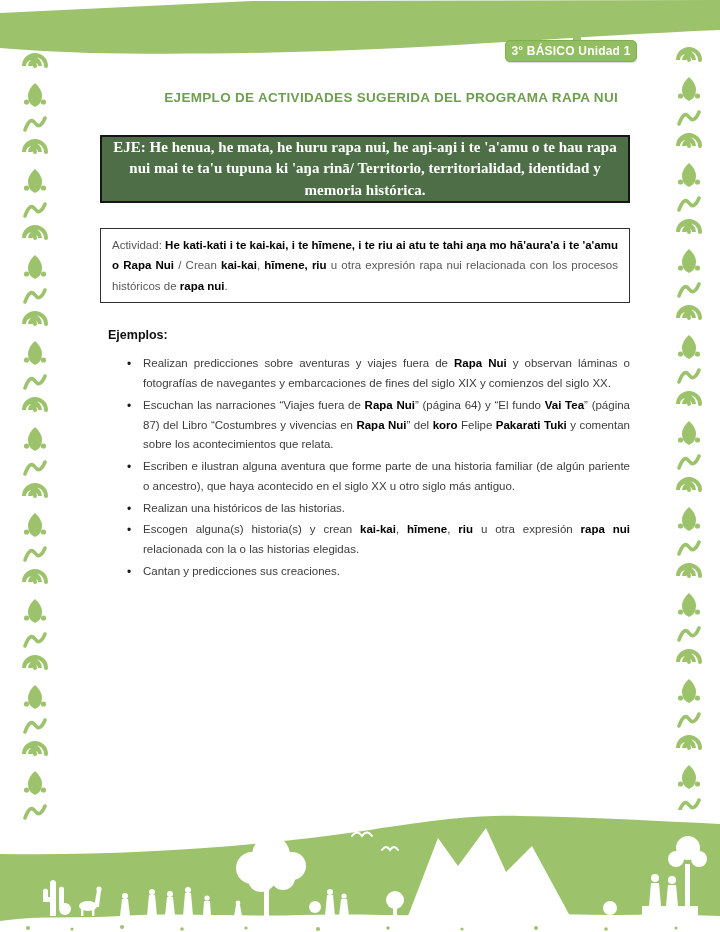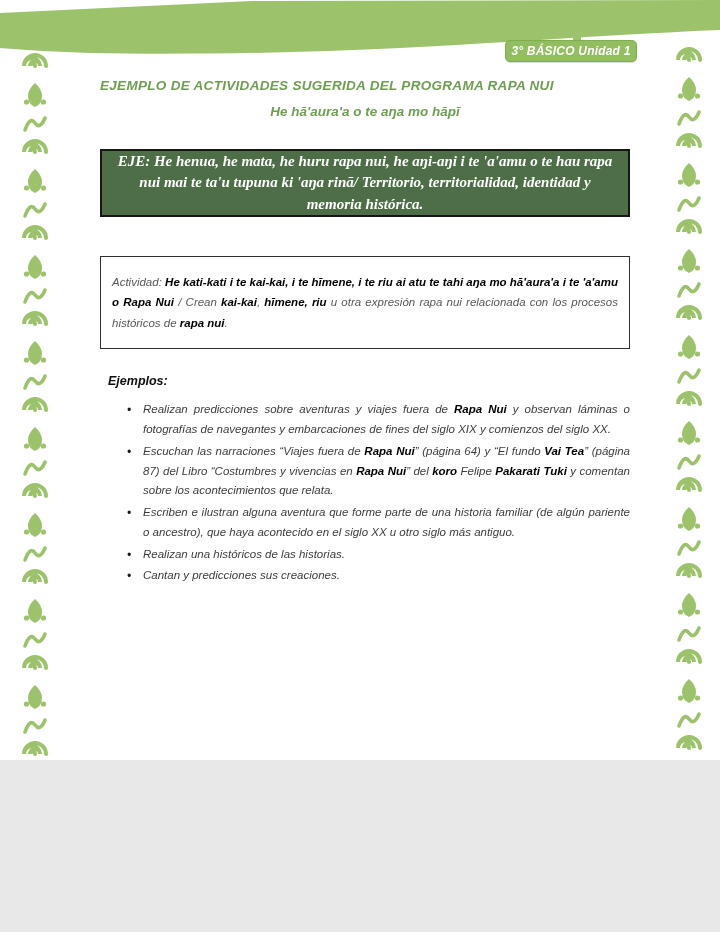--- a/index.html
+++ b/index.html
@@ -1,51 +1,50 @@
 <!DOCTYPE html>
 <html><head>
 <meta charset="utf-8">
 <style>
   html,body{margin:0;padding:0;background:#e8e8e8;}
   .page{
-    position:relative;width:720px;height:760px;margin:0 auto;
+    position:relative;width:720px;height:932px;margin:0 auto;
     background:#ffffff;overflow:hidden;
     font-family:"Liberation Sans",sans-serif;
-    font-style:italic;
   }
   
   .banner-svg{position:absolute;top:0;left:0;}
   .unit-badge{
     position:absolute;left:505px;top:40px;width:130px;height:20px;
     background:#92be61;border:1px solid #7dae52;border-radius:5px;
     color:#ffffff;font-size:12px;font-weight:600;text-align:center;
     line-height:20px;letter-spacing:.2px;box-shadow:0 1px 1px rgba(0,0,0,.15);
   }
   
   .border-strip{position:absolute;top:50px;}
   .border-strip.left{left:22px;}
   .border-strip.right{left:676px;top:44px;}
   
   .content{position:absolute;left:100px;top:78px;width:530px;}
   .doc-title{
-    margin:0;text-align:left;color:#6f9e52;font-size:13.5px;
+    margin:12px;text-align:right;color:#6f9e52;font-size:13.5px;
     font-weight:bold;letter-spacing:.3px;
   }
   .doc-subtitle{
     margin:11px 0 0 0;text-align:center;color:#6f9e52;
     font-size:13.5px;font-weight:bold;
   }
   .eje-box{
     margin-top:30px;background:#4d6e46;border:2px solid #161616;
     color:#ffffff;text-align:center;
     font-family:"Liberation Serif",serif;font-weight:bold;
     font-size:15px;line-height:1.42;padding:0 10px;
   }
   .activity-box{
-    margin-top:39px;border:1px solid #2f2f2f;padding:15px 11px;
+    margin-top:25px;border:1px solid #2f2f2f;padding:6px 11px;
     font-size:11.5px;line-height:1.78;color:#575757;text-align:justify;
   }
   .examples-heading{
     margin:25px 0 0 8px;font-size:12.5px;font-weight:bold;color:#0f0f0f;
   }
   ul.examples{
     list-style:none;margin:12px 0 0 0;padding:0;
     font-size:11.5px;line-height:1.72;color:#3c3c3c;text-align:justify;
   }
   ul.examples li{position:relative;padding-left:43px;margin-bottom:2px;}
@@ -102,33 +101,33 @@
         <g stroke="#9cc36c" fill="none" stroke-width="3.6" stroke-linecap="round">
           <path d="M3,80 Q8,66 13,73 Q18,80 23,68"></path>
         </g>
       </pattern>
     </defs>
     <rect width="26" height="766" fill="url(#koruR)"></rect>
   </svg>
 
   <div class="content">
     <h1 class="doc-title">EJEMPLO DE ACTIVIDADES SUGERIDA DEL PROGRAMA RAPA NUI</h1>
-    <h2 class="doc-subtitle">He hā'aura'a o te aŋa mo hāpī</h2>
 
     <div class="eje-box">EJE: He henua, he mata, he huru rapa nui, he aŋi-aŋi i te 'a'amu o te hau rapa nui mai te ta'u tupuna ki 'aŋa rinā/ Territorio, territorialidad, identidad y memoria histórica.</div>
 
     <div class="activity-box"><span>Actividad: </span><span class="b">He kati-kati i te kai-kai, i te hīmene, i te riu ai atu te tahi aŋa mo hā'aura'a i te 'a'amu o Rapa Nui</span><span> / Crean </span><span class="b">kai-kai</span><span>, </span><span class="b">hīmene, riu</span><span> u otra expresión rapa nui relacionada con los procesos históricos de </span><span class="b">rapa nui</span><span>.</span></div>
 
     <p class="examples-heading">Ejemplos:</p>
 
     <ul class="examples">
         <li><span>Realizan predicciones sobre aventuras y viajes fuera de </span><span class="b">Rapa Nui</span><span> y observan láminas o fotografías de navegantes y embarcaciones de fines del siglo XIX y comienzos del siglo XX.</span></li>
         <li><span>Escuchan las narraciones “Viajes fuera de </span><span class="b">Rapa Nui</span><span>” (página 64) y “El fundo </span><span class="b">Vai Tea</span><span>” (página 87) del Libro “Costumbres y vivencias en </span><span class="b">Rapa Nui</span><span>” del </span><span class="b">koro</span><span> Felipe </span><span class="b">Pakarati Tuki</span><span> y comentan sobre los acontecimientos que relata.</span></li>
         <li><span>Escriben e ilustran alguna aventura que forme parte de una historia familiar (de algún pariente o ancestro), que haya acontecido en el siglo XX u otro siglo más antiguo.</span></li>
         <li><span>Realizan una históricos de las historias.</span></li>
+        <li><span>Escogen alguna(s) historia(s) y crean </span><span class="b">kai-kai</span><span>, </span><span class="b">hīmene</span><span>, </span><span class="b">riu</span><span> u otra expresión </span><span class="b">rapa nui</span><span> relacionada con la o las historias elegidas.</span></li>
         <li><span>Cantan y predicciones sus creaciones.</span></li>
       </ul>
   </div>
 
   <svg class="bottom-svg" width="720" height="124" viewBox="0 0 720 124">
     <path fill="#9cc36c" d="M0,46 C120,48 250,40 370,22 C440,11 480,7 520,8 C590,9 660,13 720,16 L720,124 L0,124 Z"></path>
 
     <path fill="#ffffff" d="M0,124 L0,113 C40,107 80,111 120,108 C180,104 240,109 300,107 C360,105 420,109 480,106 C540,104 600,109 660,106 L720,108 L720,124 Z"></path>
 
     <g fill="#9cc36c">

